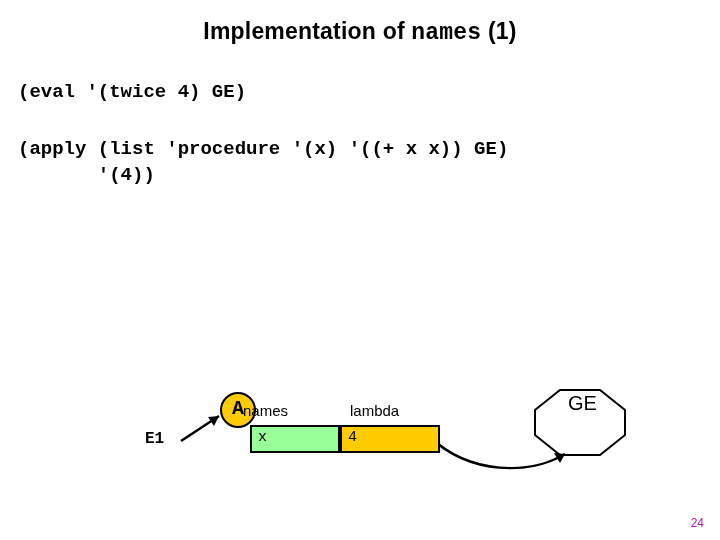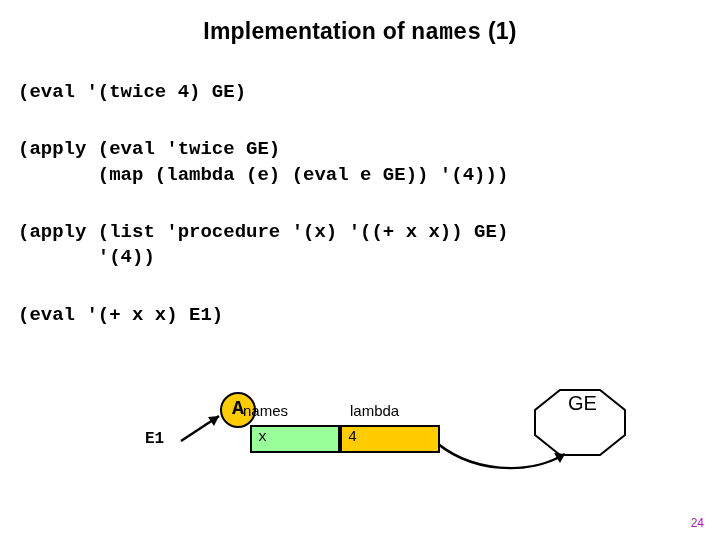--- a/index.html
+++ b/index.html
@@ -22,25 +22,22 @@
 </style>
 </head>
 <body>
 
 <div class="title">
   <span>Implementation of </span><span class="mono">names</span><span> (1)</span>
 </div>
 
 <div class="code">
 <div class="blk">(eval '(twice 4) GE)</div>
-<div class="blk">(apply (eval 'twice GE)
-       (map (lambda (e) (eval e GE)) '(4)))</div>
 <div class="blk">(apply (list 'procedure '(x) '((+ x x)) GE)
        '(4))</div>
-<div class="blk">(eval '(+ x x) E1)</div>
 </div>
 
 <div class="diagram">
 
   <svg width="720" height="120" style="position:absolute;left:0;top:0">
 
     <polygon points="560,10 600,10 625,30 625,55 600,75 560,75 535,55 535,30" fill="#ffffff" stroke="#000" stroke-width="2"></polygon>
 
     <path d="M430,57 C470,95 530,95 565,74" fill="none" stroke="#000" stroke-width="2.5"></path>
     <polygon points="565,74 554,73 560,83" fill="#000"></polygon>

